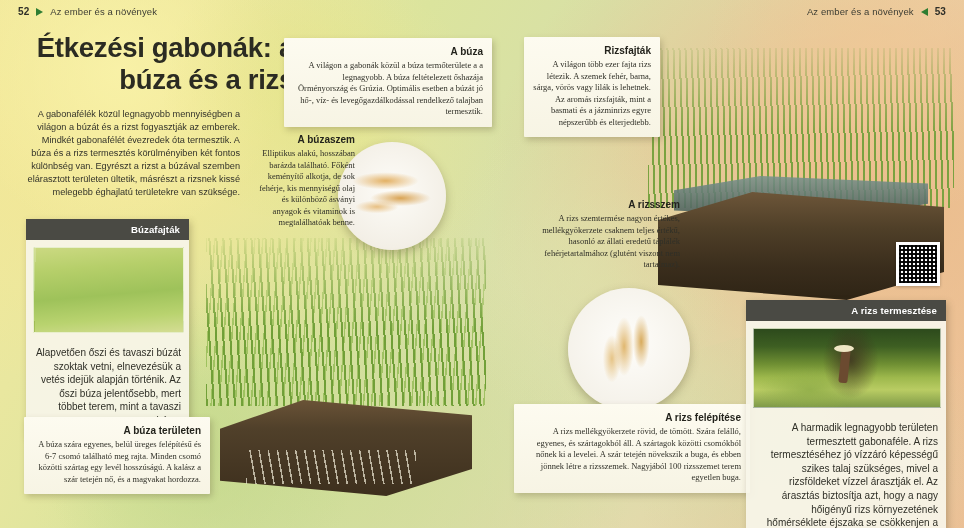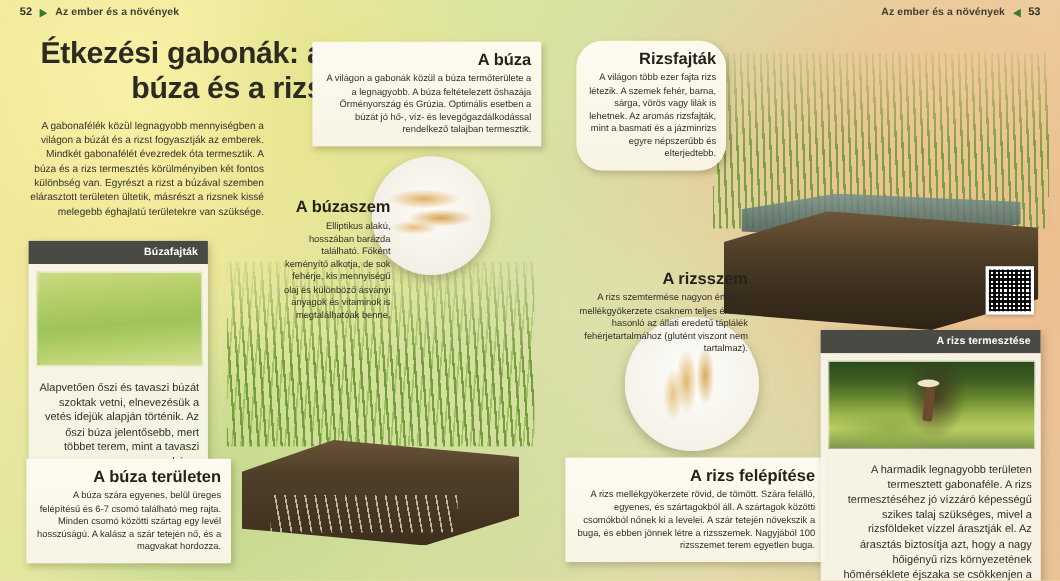--- a/index.html
+++ b/index.html
@@ -29,45 +29,45 @@
   .b6{left:430px;top:120px;width:300px;height:300px;background:radial-gradient(circle,rgba(223,227,171,.6),rgba(223,227,171,0) 72%);}
 
   
   .hdr{position:absolute;top:6px;font-size:9.5px;color:#3b3b33;display:flex;align-items:center;gap:7px;letter-spacing:.1px;}
   .hdr-left{left:18px;}
   .hdr-right{right:18px;}
   .folio{font-weight:bold;font-size:10px;color:#2f2f28;}
   .tri{width:0;height:0;border-top:4.5px solid transparent;border-bottom:4.5px solid transparent;}
   .tri-r{border-left:7px solid #2e7d32;}
   .tri-l{border-right:7px solid #2e7d32;}
-  .hdr-label{font-size:9.5px;color:#3d3d33;font-weight:bold;}
+  .hdr-label{font-size:9.5px;color:#3d3d33;}
 
   
   .title{
     position:absolute;left:24px;top:32px;width:270px;
     font-size:27.5px;line-height:1.17;font-weight:bold;color:#2b2b22;
     letter-spacing:-.3px;
   }
   .lead{
     position:absolute;left:25px;top:108px;width:215px;
     font-size:9.2px;line-height:1.42;color:#33332a;
   }
 
   
   .panel{position:absolute;box-shadow:2px 3px 6px rgba(90,80,50,.28);}
-  .panel-body{font-size:8.5px;line-height:1.36;color:#2f2f27;}
-  .panel-title{font-weight:bold;font-size:15px;color:#23231c;margin-bottom:3px;}
+  .panel-body{font-size:8.5px;line-height:1.36;color:#2f2f27;font-family:Liberation Serif, serif;}
+  .panel-title{font-weight:bold;font-size:10px;color:#23231c;margin-bottom:3px;}
 
   
   .cream{
     background:linear-gradient(180deg,#fdfbf0 0%,#f7f4e4 100%);
     padding:8px 9px 9px 9px;border-radius:1px;
   }
   
-  .plain{background:transparent;box-shadow:none;margin-top:46px;}
+  .plain{background:transparent;box-shadow:none;}
 
   
   .card{background:rgba(247,245,233,.92);box-shadow:2px 3px 7px rgba(80,70,40,.3);}
   .card-head{
     background:#4a4a44;color:#fff;font-weight:bold;font-size:9.6px;
     padding:5px 9px;letter-spacing:.1px;
   }
   .card-inner{padding:7px;}
   .card-cap{font-size:10px;line-height:1.36;color:#2f2f27;padding:6px 8px 8px 8px;}
 
@@ -208,31 +208,31 @@
       <div class="img wheatfield" style="width:100%;height:84px;"></div>
     </div>
     <div class="card-cap">Alapvetően őszi és tavaszi búzát szoktak vetni, elnevezésük a vetés idejük alapján történik. Az őszi búza jelentősebb, mert többet terem, mint a tavaszi búza.</div>
   </div>
 
   <div class="panel cream" style="left:24px;top:417px;width:168px;">
     <div class="panel-title">A búza területen</div>
     <div class="panel-body">A búza szára egyenes, belül üreges felépítésű és 6-7 csomó található meg rajta. Minden csomó közötti szártag egy levél hosszúságú. A kalász a szár tetején nő, és a magvakat hordozza.</div>
   </div>
 
-  <div class="panel cream" style="left:524px;top:37px;width:118px;border-radius:24px;">
+  <div class="panel cream" style="left:524px;top:37px;width:118px;">
     <div class="panel-title">Rizsfajták</div>
     <div class="panel-body">A világon több ezer fajta rizs létezik. A szemek fehér, barna, sárga, vörös vagy lilák is lehetnek. Az aromás rizsfajták, mint a basmati és a jázminrizs egyre népszerűbb és elterjedtebb.</div>
   </div>
 
   <div class="panel plain" style="left:520px;top:199px;width:160px;">
     <div class="panel-title">A rizsszem</div>
     <div class="panel-body">A rizs szemtermése nagyon értékes, mellékgyökerzete csaknem teljes értékű, hasonló az állati eredetű táplálék fehérjetartalmához (glutént viszont nem tartalmaz).</div>
   </div>
 
-  <div class="panel cream" style="left:514px;top:416px;width:218px;">
+  <div class="panel cream" style="left:514px;top:404px;width:218px;">
     <div class="panel-title">A rizs felépítése</div>
     <div class="panel-body">A rizs mellékgyökerzete rövid, de tömött. Szára felálló, egyenes, és szártagokból áll. A szártagok közötti csomókból nőnek ki a levelei. A szár tetején növekszik a buga, és ebben jönnek létre a rizsszemek. Nagyjából 100 rizsszemet terem egyetlen buga.</div>
   </div>
 
   <div class="card" style="position:absolute;left:746px;top:300px;width:200px;">
     <div class="card-head">A rizs termesztése</div>
     <div class="card-inner">
       <div class="img ricefarmer" style="width:100%;height:78px;"></div>
     </div>
     <div class="card-cap">A harmadik legnagyobb területen termesztett gabonaféle. A rizs termesztéséhez jó vízzáró képességű szikes talaj szükséges, mivel a rizsföldeket vízzel árasztják el. Az árasztás biztosítja azt, hogy a nagy hőigényű rizs környezetének hőmérséklete éjszaka se csökkenjen a kritikus szint alá.</div>

